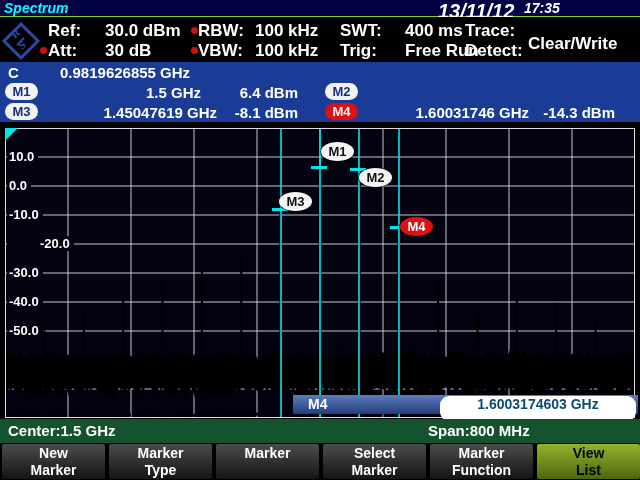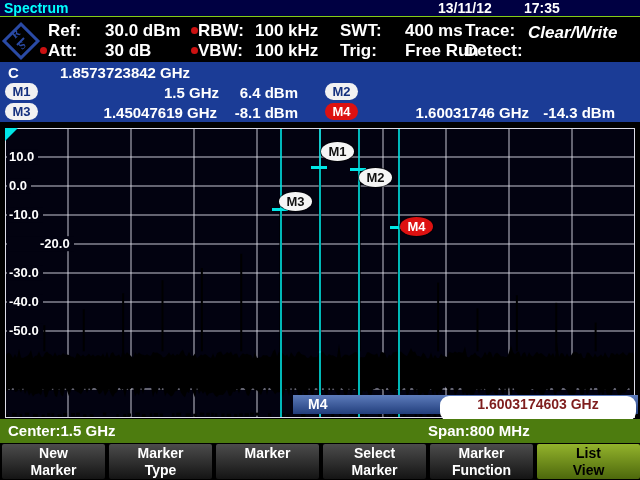--- a/index.html
+++ b/index.html
@@ -1,23 +1,23 @@
 <!DOCTYPE html>
 <html><head>
 <meta charset="utf-8">
 <style>
   html,body{margin:0;padding:0;background:#000;}
   #screen{position:relative;width:640px;height:480px;background:#000;overflow:hidden;
           font-family:"Liberation Sans",sans-serif;font-weight:bold;color:#fff;
           -webkit-font-smoothing:antialiased;}
   
   .titlebar{position:absolute;left:0;top:0;width:640px;height:16px;background:#000042;
-            border-bottom:2px solid #84cc16;}
+            border-bottom:2px solid #84cc16;font-style:italic;}
   .title-mode{position:absolute;left:4px;top:0;font-size:14px;color:#00ffff;}
-  .title-date{position:absolute;left:438px;top:0;font-size:14px;}
+  .title-date{position:absolute;left:438px;top:0;font-size:20px;}
   .title-time{position:absolute;left:524px;top:0;font-size:14px;}
   
   .settings{position:absolute;left:0;top:17px;width:640px;height:45px;background:#000;}
   .set-item{position:absolute;font-size:17px;white-space:nowrap;}
   .dot{position:absolute;width:7px;height:7px;border-radius:50%;background:#cc1111;}
   
   .mtable{position:absolute;left:0;top:62px;width:640px;height:60px;background:#1b3c96;font-size:15px;}
   .mcell{position:absolute;white-space:nowrap;}
   .badge{position:absolute;width:33px;height:17px;border-radius:9px;background:#f2f2f2;
          color:#14307e;font-size:13px;line-height:17px;text-align:center;}
@@ -32,23 +32,23 @@
   .mdash{position:absolute;width:16px;height:3px;background:#00e6e6;}
   .moval{position:absolute;width:33px;height:19px;border-radius:50%;background:#f5f5f5;
          color:#101010;font-size:13px;line-height:19px;text-align:center;
          box-shadow:0 0 0 1px rgba(0,0,0,.55);}
   .moval.red{background:#dd1111;color:#fff;}
   
   .m4bar{position:absolute;left:293px;top:395px;width:345px;height:19px;
          background:linear-gradient(#5d7cbc,#223e7c);}
   .m4bar .mk{position:absolute;left:15px;top:1px;font-size:14px;}
   .m4pill{position:absolute;right:2px;top:1px;width:196px;height:25px;background:#fff;
-          border-radius:9px;color:#7f1d1d;font-size:14px;line-height:17px;text-align:center;}
-  
-  .statusbar{position:absolute;left:0;top:419px;width:640px;height:24px;background:#4d7c0f;}
+          border-radius:9px;color:#0c4a6e;font-size:14px;line-height:17px;text-align:center;}
+  
+  .statusbar{position:absolute;left:0;top:419px;width:640px;height:24px;background:#14532d;}
   .statusbar .center{position:absolute;left:8px;top:3px;font-size:15px;}
   .statusbar .span{position:absolute;left:428px;top:3px;font-size:15px;}
   
   .softkeys{position:absolute;left:0;top:443px;width:640px;height:37px;background:#000;}
   .skey{position:absolute;top:1px;width:103px;height:35px;border-radius:2px;
         background:linear-gradient(#4c4c4c,#141414);text-align:center;cursor:pointer;}
   .skey div{font-size:14px;line-height:16px;margin-top:1px;}
   .skey.active{background:linear-gradient(#93b32c,#4d680c);color:#000;}
 </style>
 </head>
@@ -79,30 +79,30 @@
       <span class="set-item" style="left: 198px; top: 4px;">RBW:</span>
       <span class="set-item" style="left: 255px; top: 4px;">100 kHz</span>
       <span class="dot" style="left: 191px; top: 30px;"></span>
       <span class="set-item" style="left: 198px; top: 24px;">VBW:</span>
       <span class="set-item" style="left: 255px; top: 24px;">100 kHz</span>
       <span class="set-item" style="left: 340px; top: 4px;">SWT:</span>
       <span class="set-item" style="left: 405px; top: 4px;">400 ms</span>
       <span class="set-item" style="left: 340px; top: 24px;">Trig:</span>
       <span class="set-item" style="left: 405px; top: 24px;">Free Run</span>
       <span class="set-item" style="left: 465px; top: 4px;">Trace:</span>
-      <span class="set-item" style="left: 528px; top: 6px; font-style: italic;">Clear/Write</span>
+      <span class="set-item" style="left: 528px; top: 17px;">Clear/Write</span>
       <span class="set-item" style="left: 465px; top: 24px;">Detect:</span>
     </div>
 
   <div class="mtable">
     <span class="mcell" style="left:8px;top:2px;">C</span>
-    <span class="mcell" style="left:60px;top:2px;">1.8573723842  GHz</span>
+    <span class="mcell" style="left:60px;top:2px;">0.9819626855  GHz</span>
 
   <span class="badge" style="left: 5px; top: 21px;">M1</span>
-      <span class="mcell" style="left: 42px; top: 22px; width: 177px; text-align: right;">1.5  GHz</span>
+      <span class="mcell" style="left: 24px; top: 22px; width: 177px; text-align: right;">1.5  GHz</span>
       <span class="mcell" style="left: 217px; top: 22px; width: 81px; text-align: right;">6.4  dBm</span>
       <span class="badge" style="left: 325px; top: 21px;">M2</span>
       <span class="badge" style="left: 5px; top: 41px;">M3</span>
       <span class="mcell" style="left: 40px; top: 42px; width: 177px; text-align: right;">1.45047619  GHz</span>
       <span class="mcell" style="left: 217px; top: 42px; width: 81px; text-align: right;">-8.1  dBm</span>
       <span class="badge red" style="left: 325px; top: 41px;">M4</span>
       <span class="mcell" style="left: 360px; top: 42px; width: 169px; text-align: right;">1.60031746  GHz</span>
       <span class="mcell" style="left: 529px; top: 42px; width: 86px; text-align: right;">-14.3  dBm</span>
     </div>
 
@@ -309,18 +309,18 @@
       </div>
       <div class="skey" style="left: 323px;">
         <div>Select</div>
         <div>Marker</div>
       </div>
       <div class="skey" style="left: 430px;">
         <div>Marker</div>
         <div>Function</div>
       </div>
       <div class="skey active" style="left: 537px;">
+        <div>View</div>
         <div>List</div>
-        <div>View</div>
       </div>
     </div>
 
 </div>
 
 </body></html>

